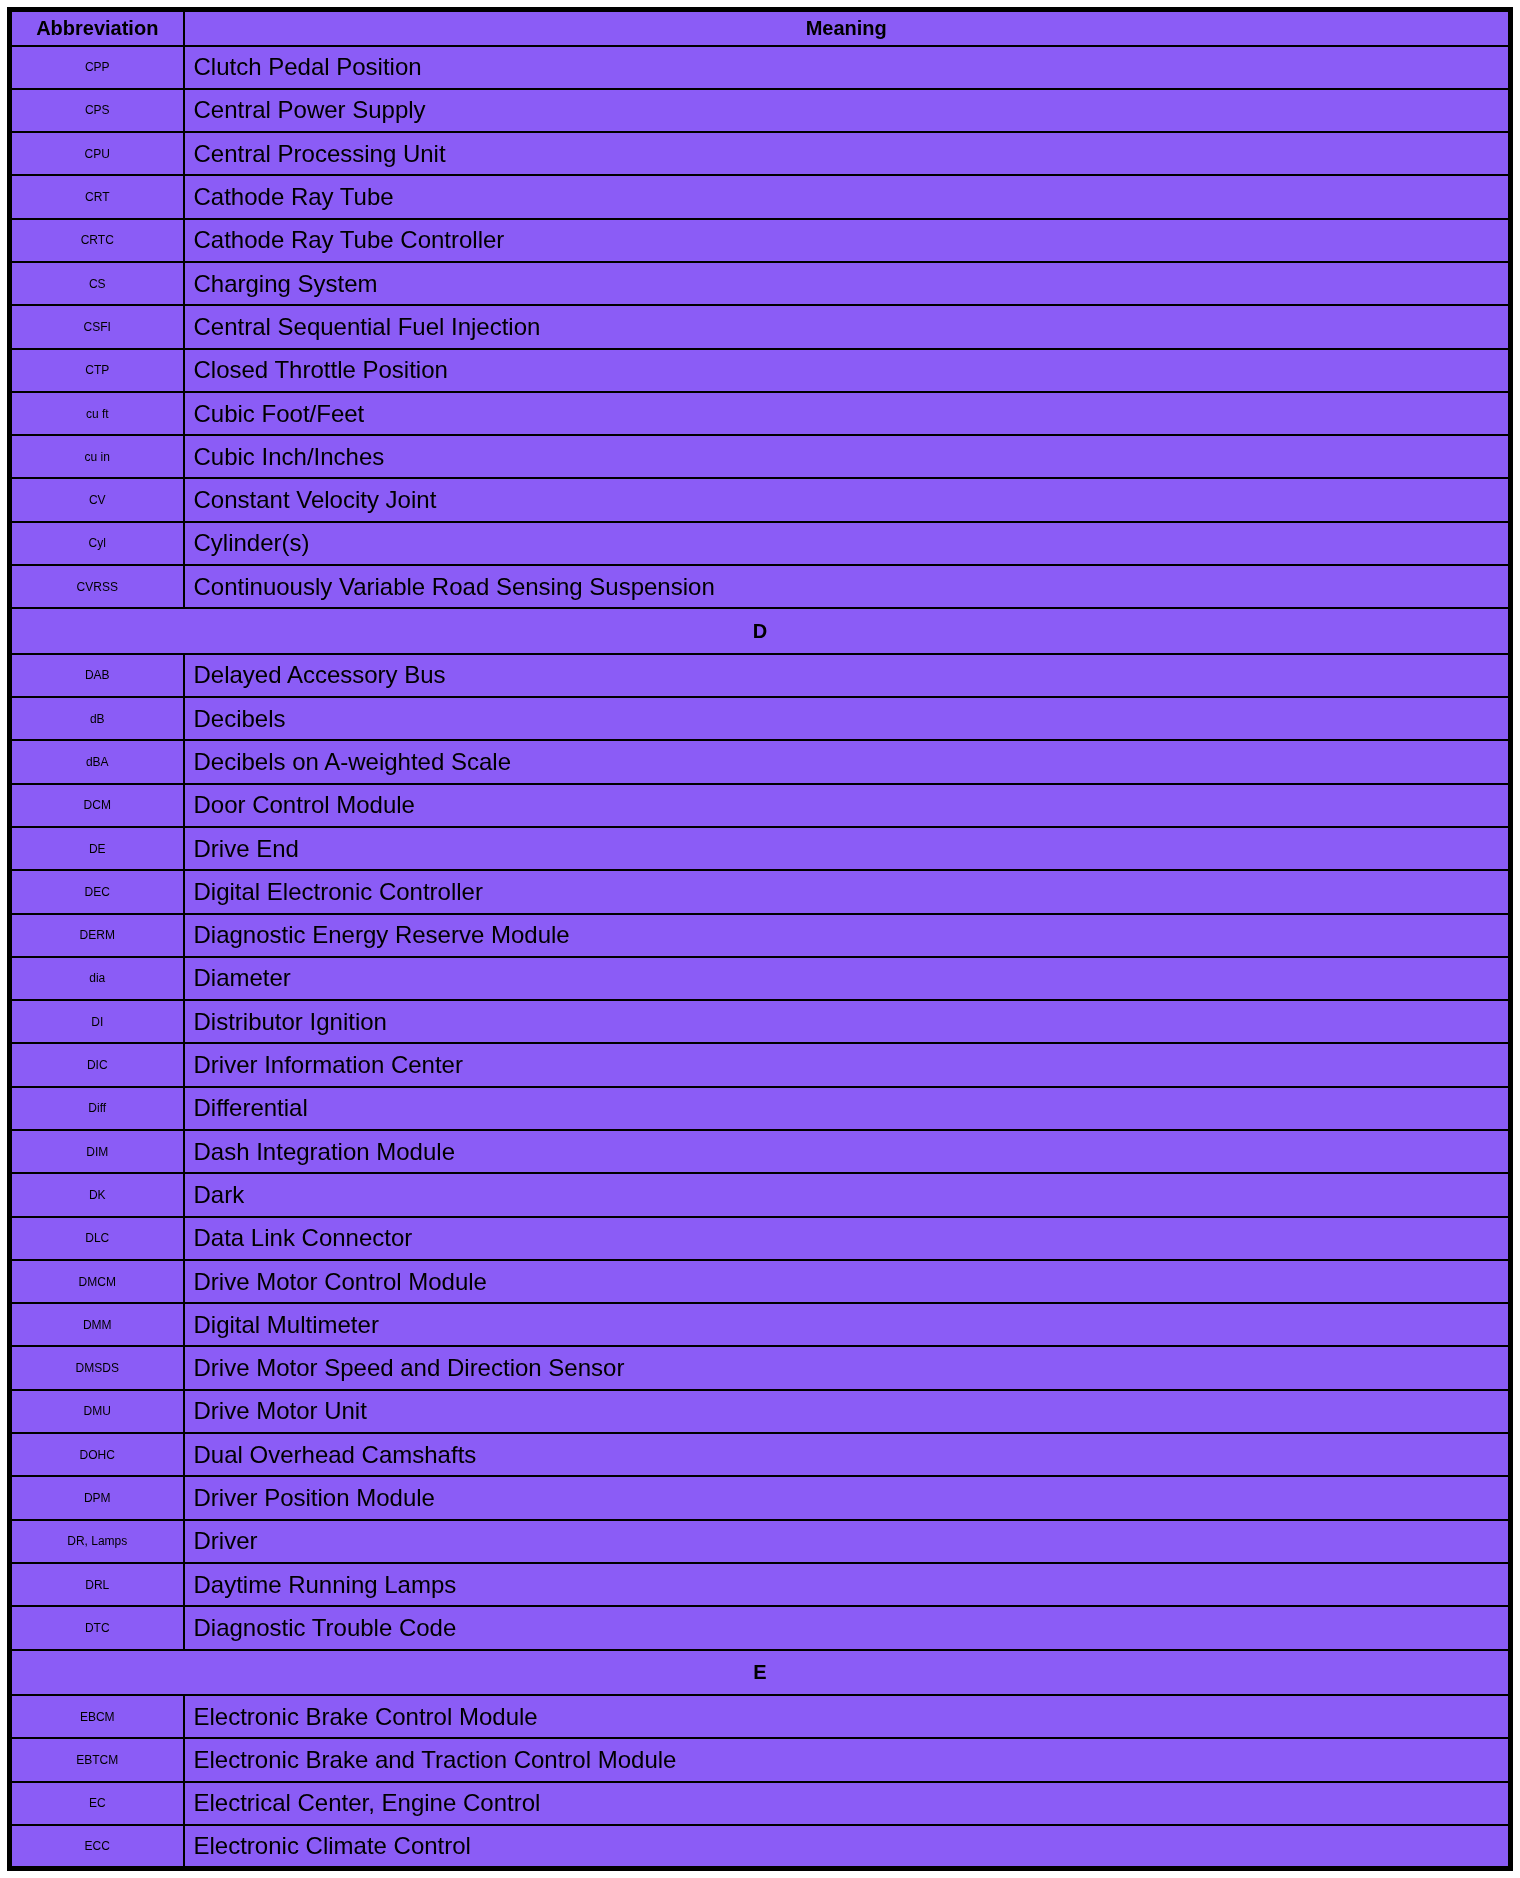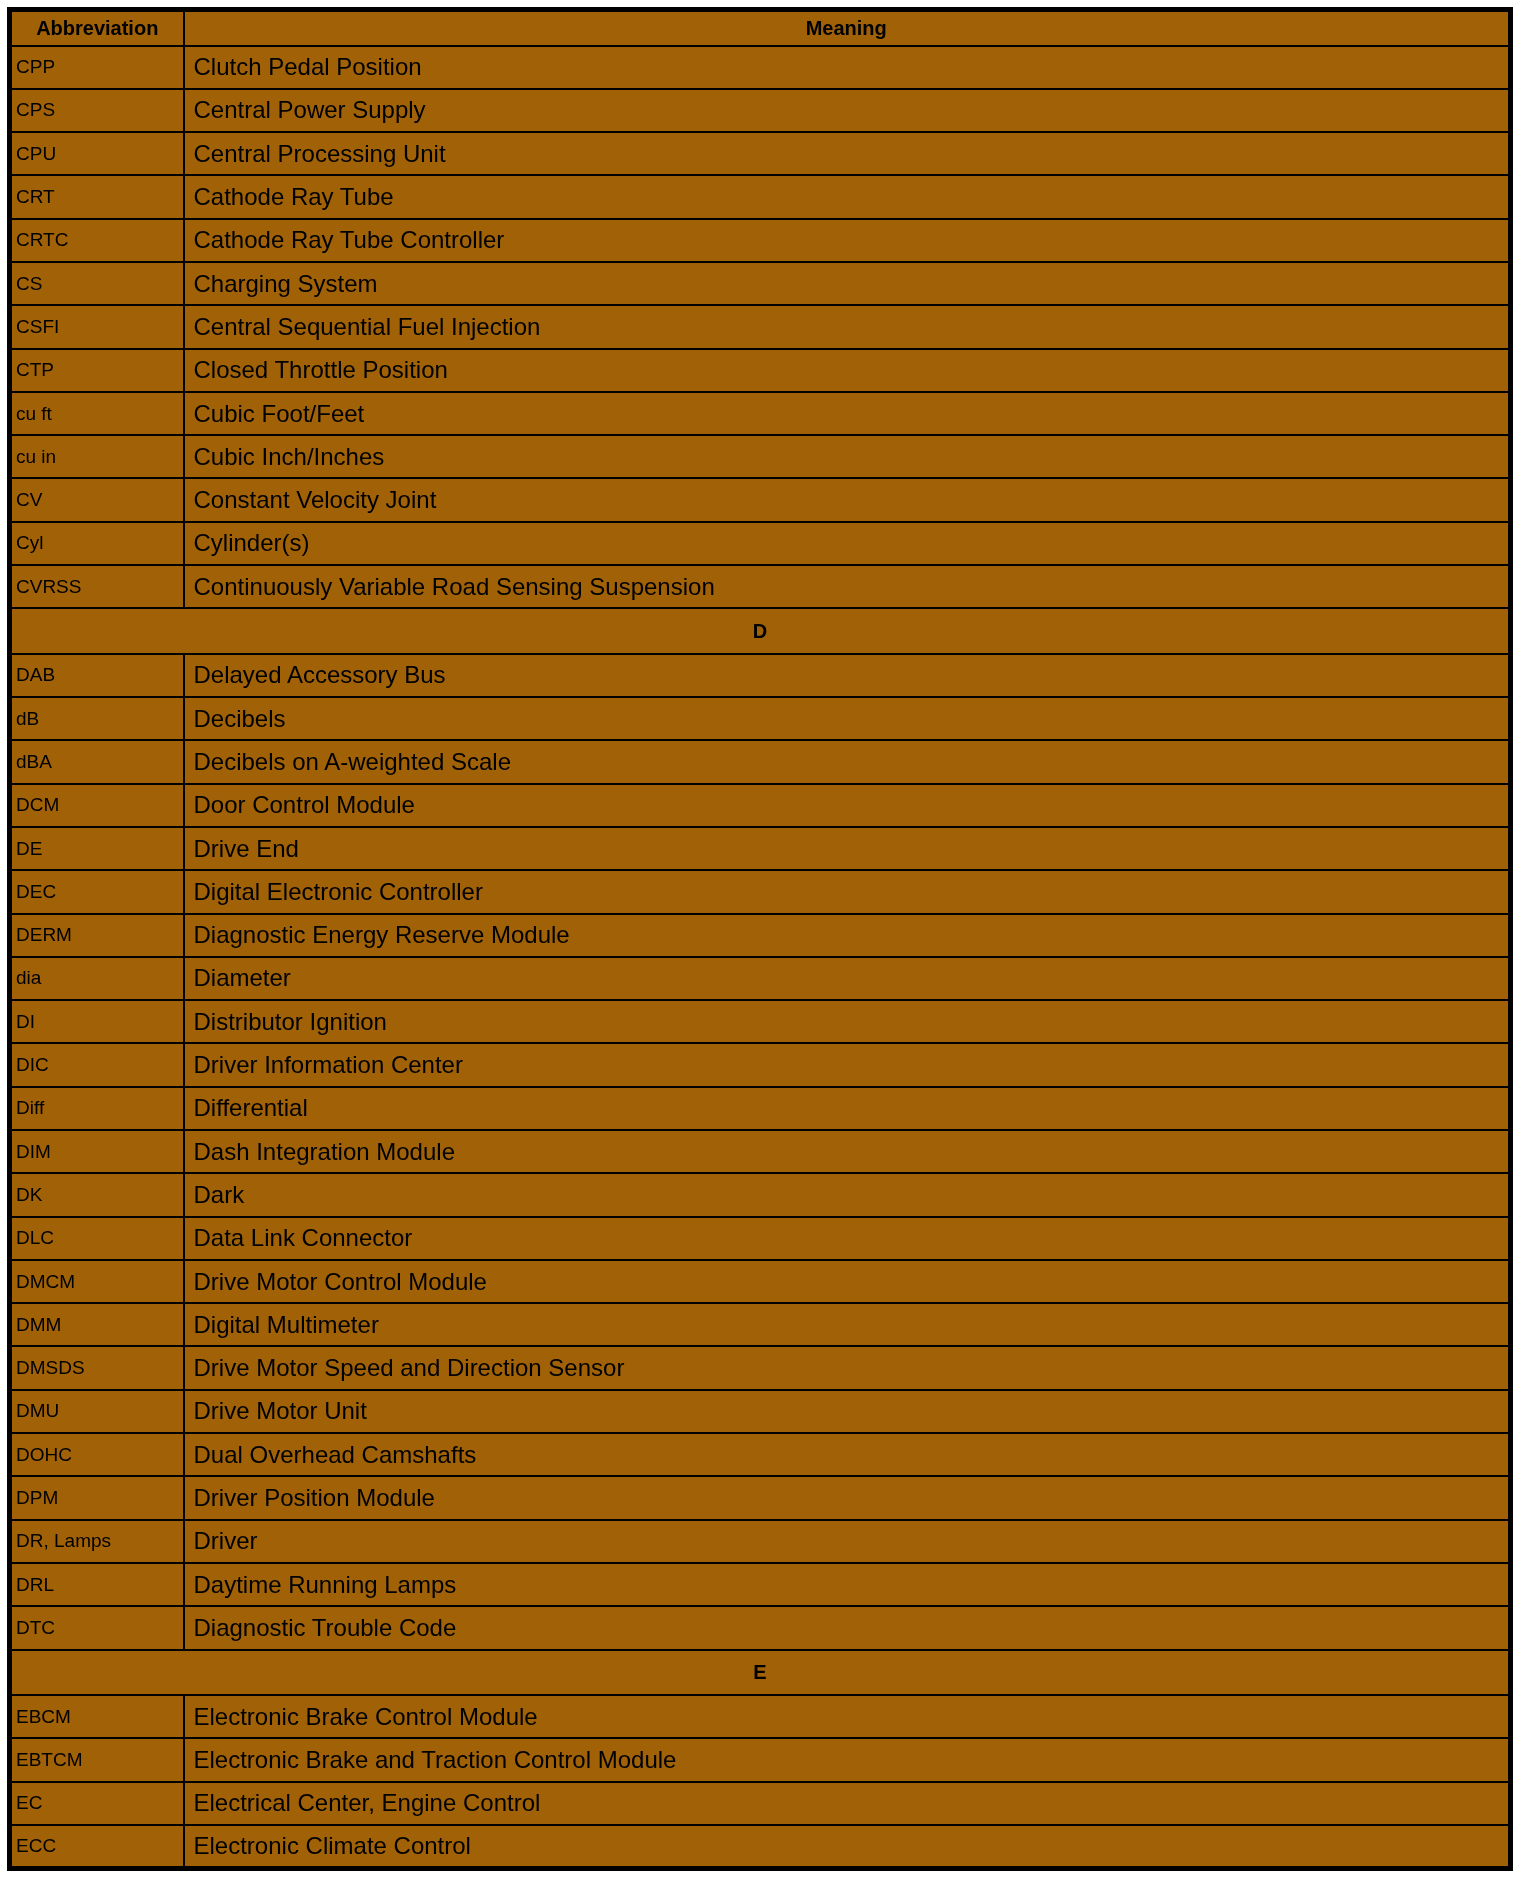--- a/index.html
+++ b/index.html
@@ -15,39 +15,40 @@
     padding: 7px;
   }
   table.abbr-table {
     width: 100%;
     height: 100%;
     border-collapse: collapse;
     table-layout: fixed;
     border: 5px solid #000000;
     font-family: "Liberation Sans", sans-serif;
     color: #000000;
-    background: #a16207;
+    background: #8b5cf6;
   }
   th, td {
     border: 2px solid #000000;
     vertical-align: middle;
     overflow: hidden;
     white-space: nowrap;
   }
   col.col-abbr { width: 174px; }
   tr.header-row { height: 36px; }
   tr.header-row th {
     font-size: 20px;
     font-weight: bold;
     text-align: center;
     padding: 0 4px;
   }
   tr.entry-row { height: 42px; }
   td.abbr-cell {
-    font-size: 19px;
+    text-align: center;
+    font-size: 12px;
     font-weight: normal;
     padding: 0 4px;
   }
   td.meaning-cell {
     text-align: left;
     font-size: 24px;
     font-weight: normal;
     padding: 0 0 0 9px;
   }
   tr.section-row { height: 44px; }

